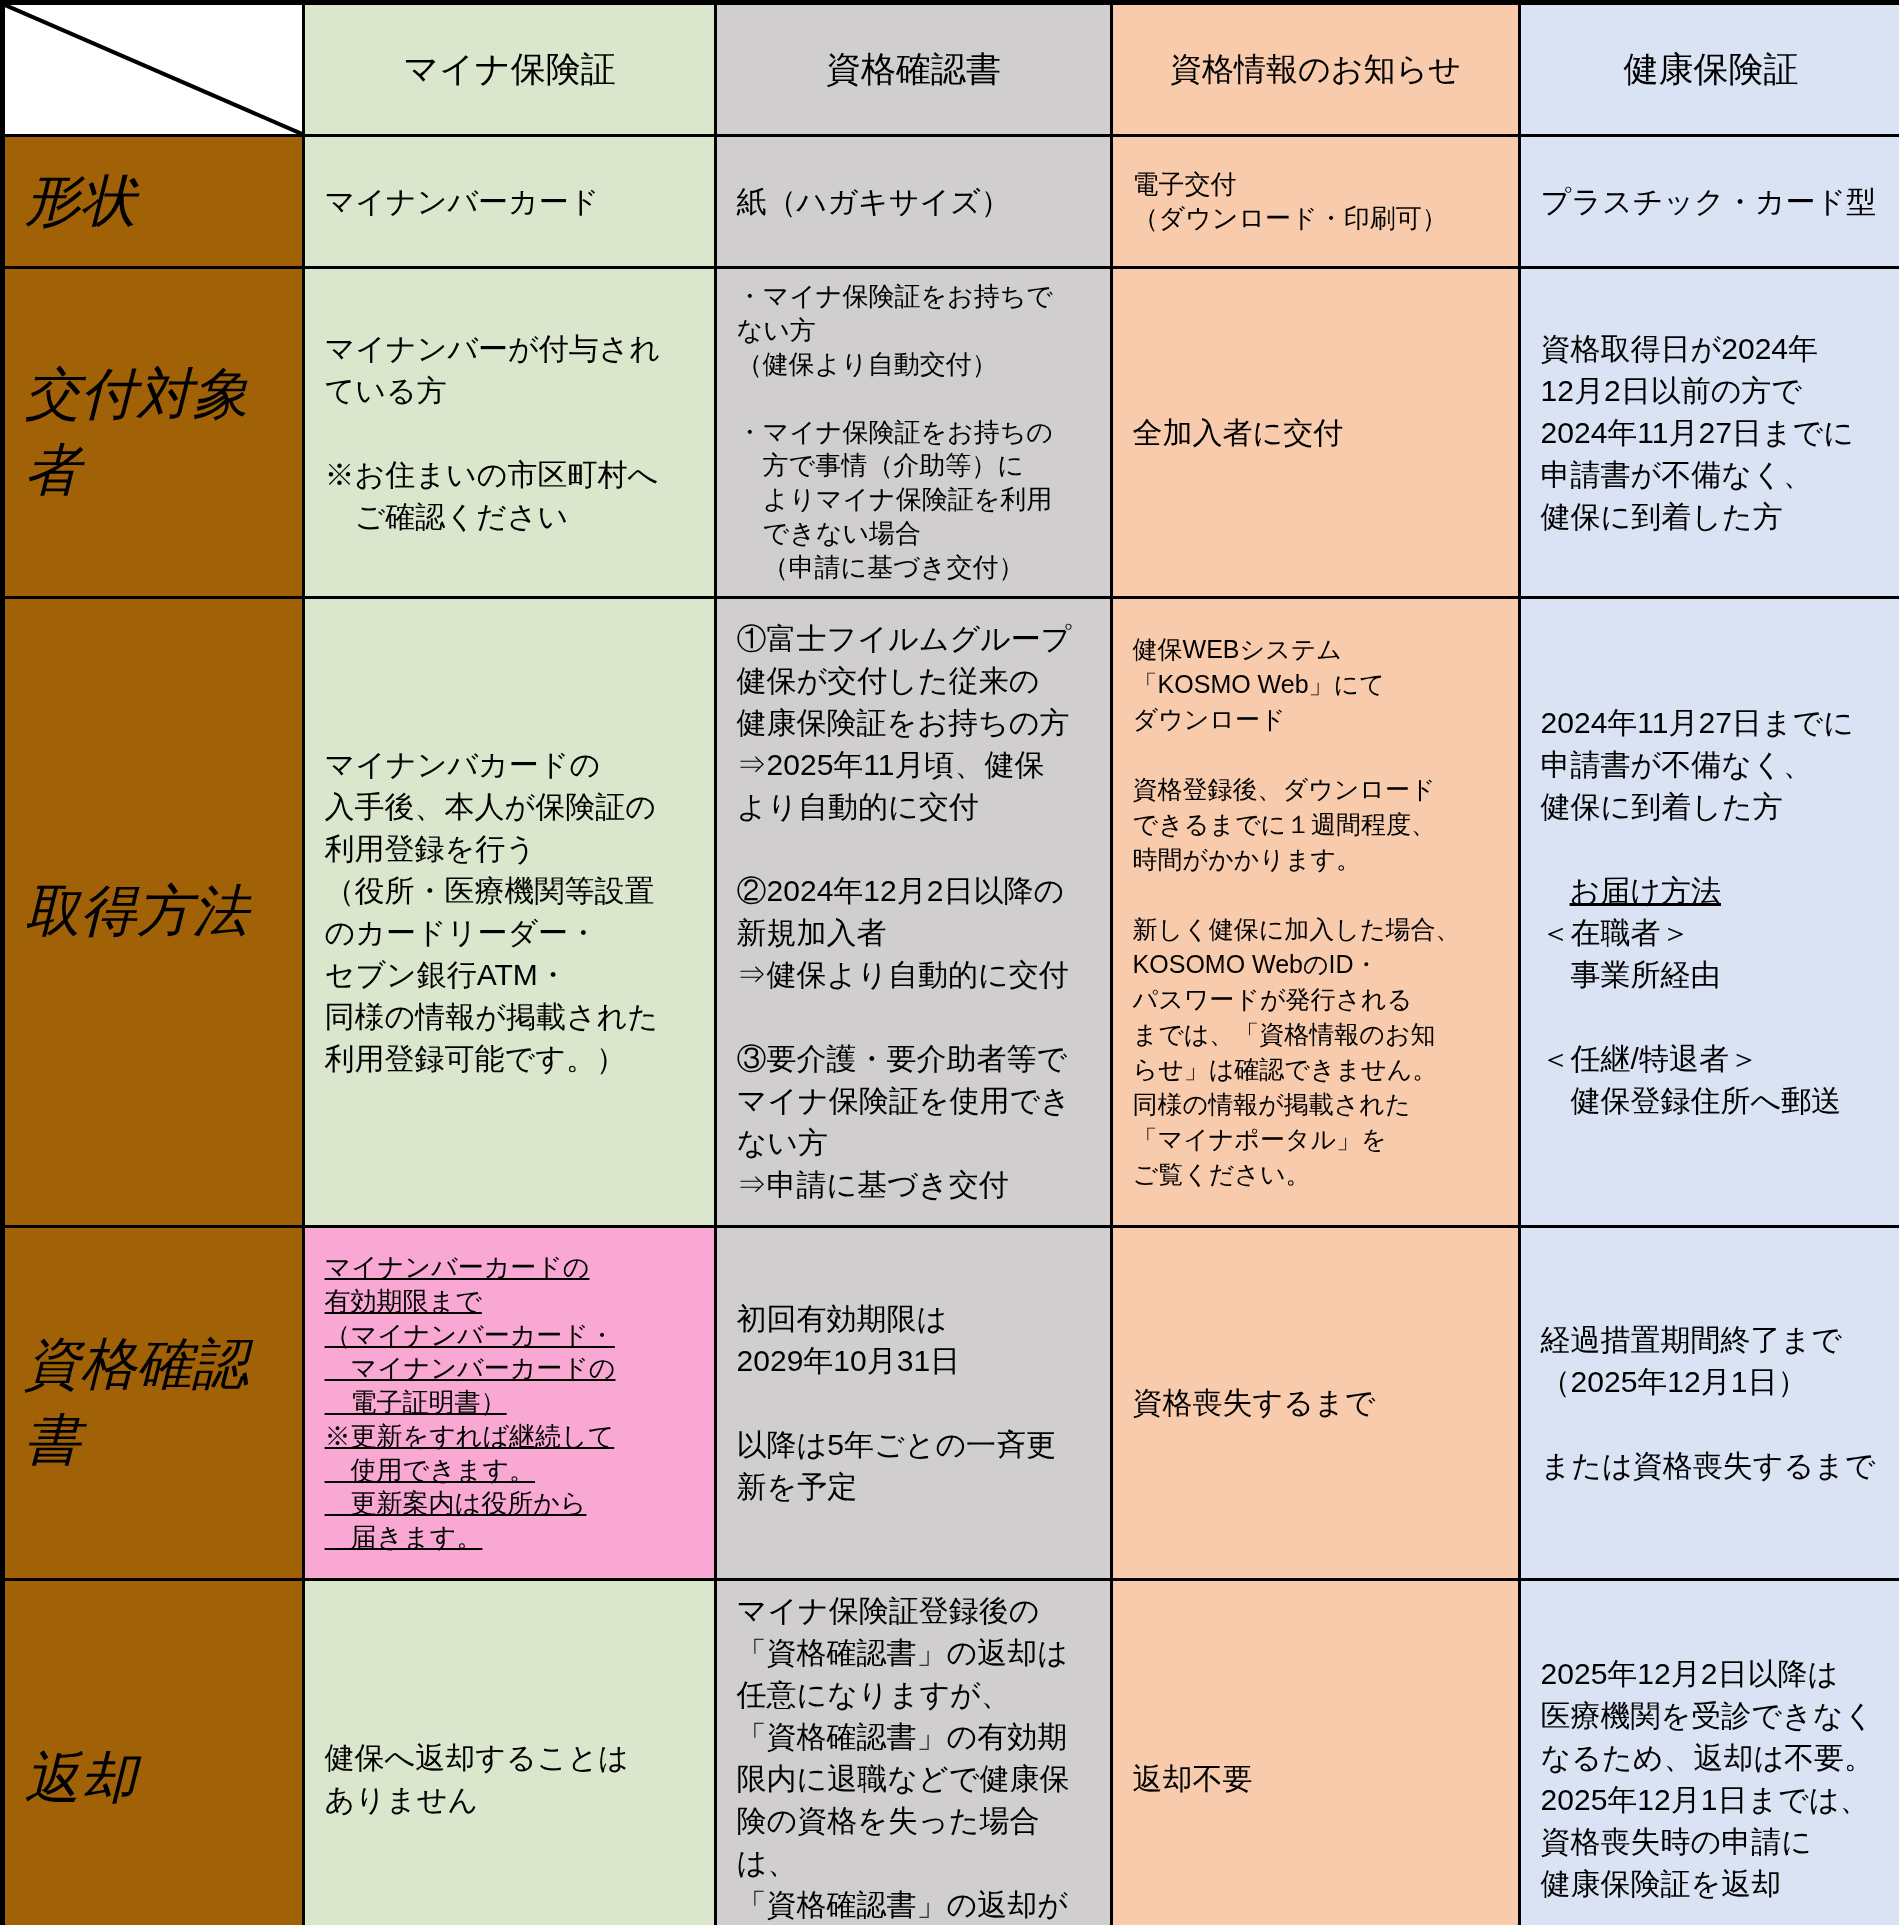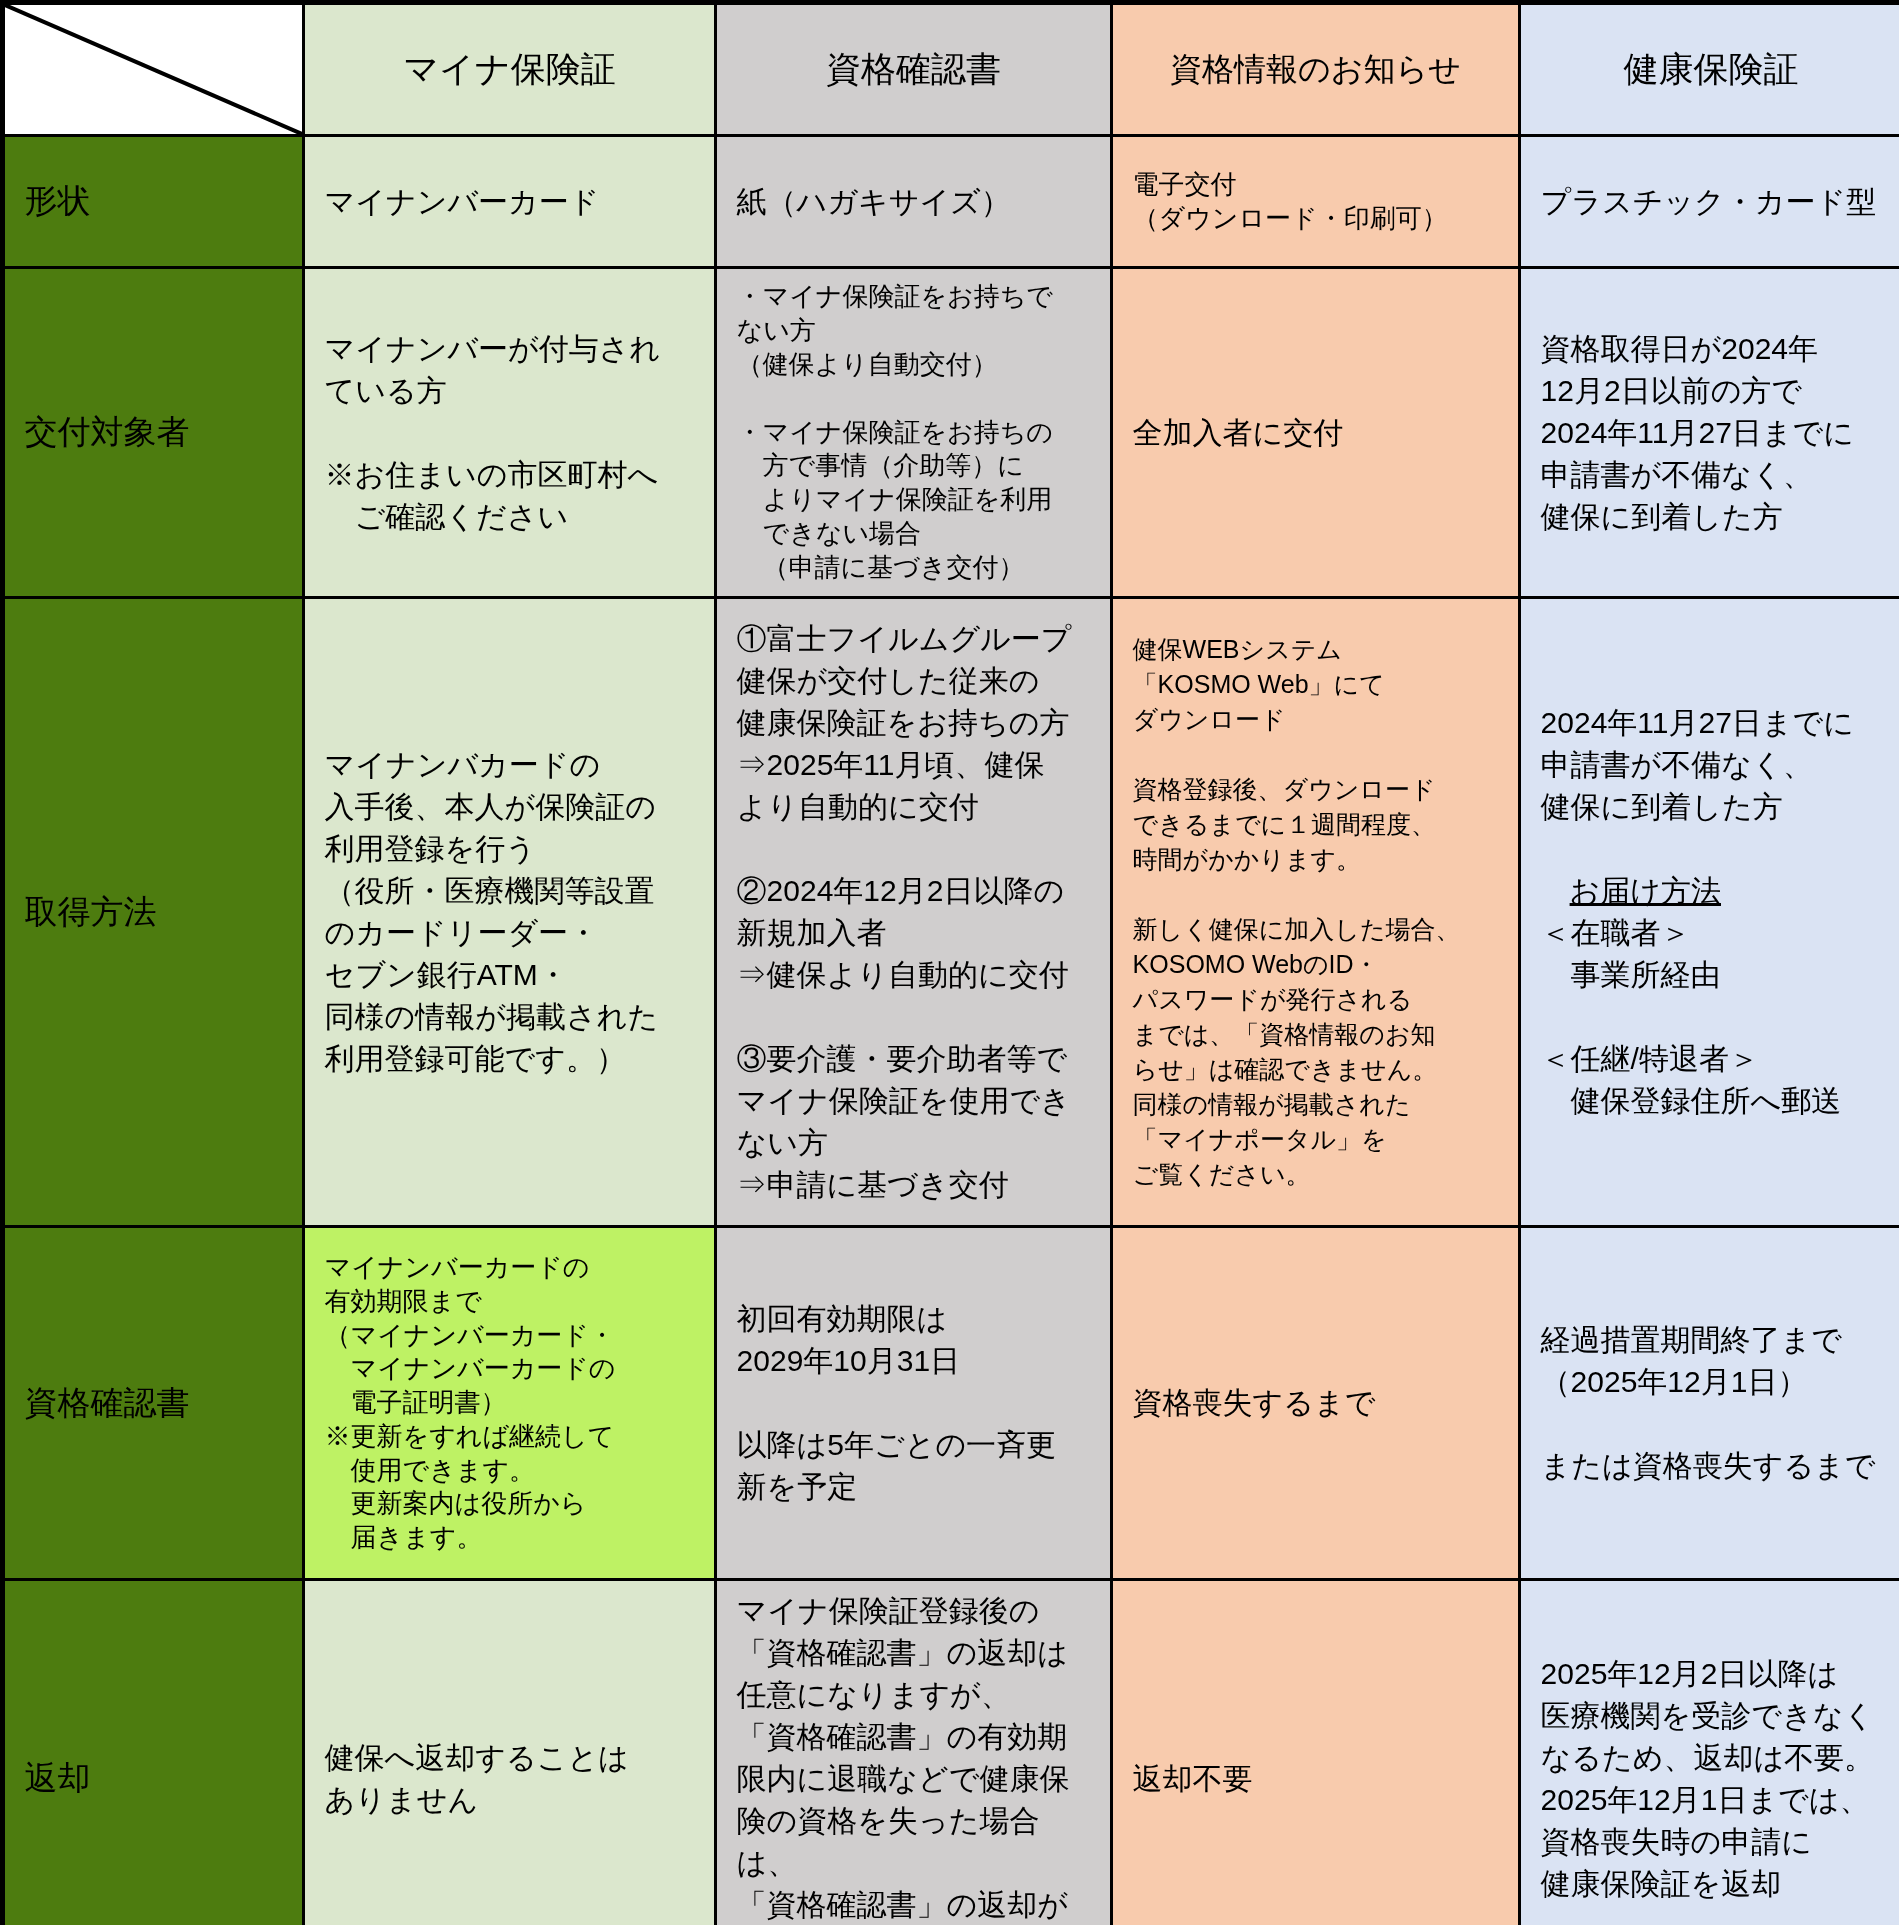--- a/index.html
+++ b/index.html
@@ -40,24 +40,25 @@
   }
   tr.hdr th.small-hdr { font-size: 32px; }
   th.corner {
     position: relative;
     background: #ffffff;
     padding: 0;
   }
   th.corner svg { position: absolute; top: 0; left: 0; width: 100%; height: 100%; display: block; }
   
   th.rowhdr {
-    background: #4d7c0f;
-    font-size: 33px;
+    background: #a16207;
+    font-size: 56px;
     padding-left: 22.7px;
     font-weight: 400;
+    font-style: italic;
   }
   
   td.cell {
     font-size: 30px;
     line-height: 1.40;
   }
   td.cell.tight { line-height: 1.30; font-size: 26px; }
   td.cell.dense { font-size: 25px; line-height: 1.40; }
   .uline { text-decoration: underline; margin-left: 29px; }
 </style>
@@ -167,21 +168,21 @@
 </span><span class="uline">お届け方法</span><span>
 ＜在職者＞
 　事業所経由
 
 ＜任継/特退者＞
 　健保登録住所へ郵送</span></td>
     </tr>
 
     <tr style="height:353px">
       <th class="rowhdr">資格確認書</th>
-      <td class="cell tight" style="background: #bef264;">マイナンバーカードの
+      <td class="cell tight" style="background: #f9a8d4; text-decoration: underline;">マイナンバーカードの
 有効期限まで
 （マイナンバーカード・
 　マイナンバーカードの
 　電子証明書）
 ※更新をすれば継続して
 　使用できます。
 　更新案内は役所から
 　届きます。</td>
       <td class="cell" style="background: rgb(208, 206, 206);">初回有効期限は
 2029年10月31日

